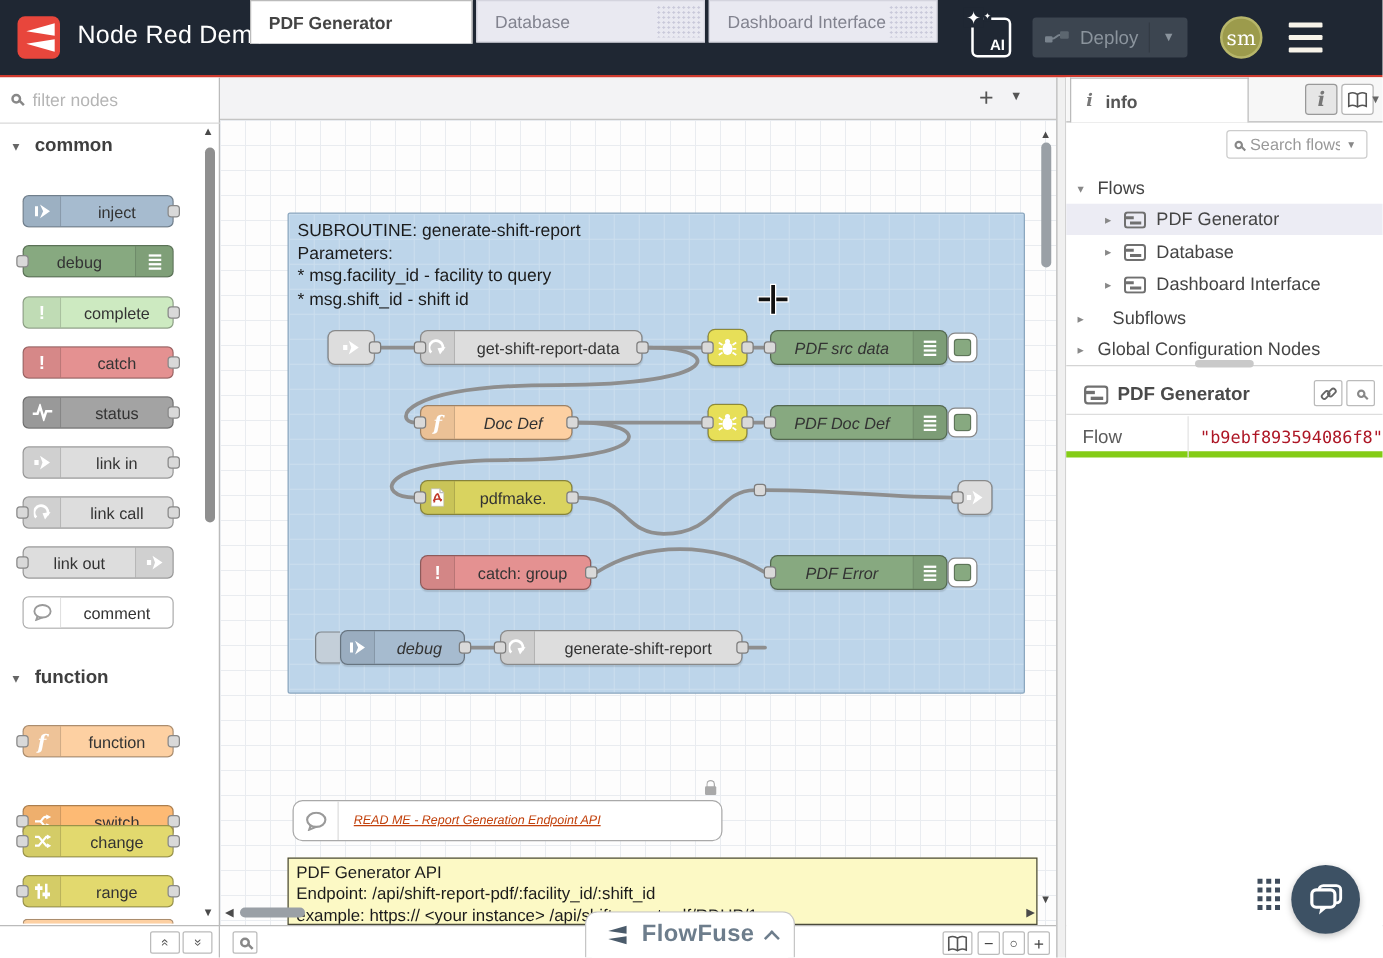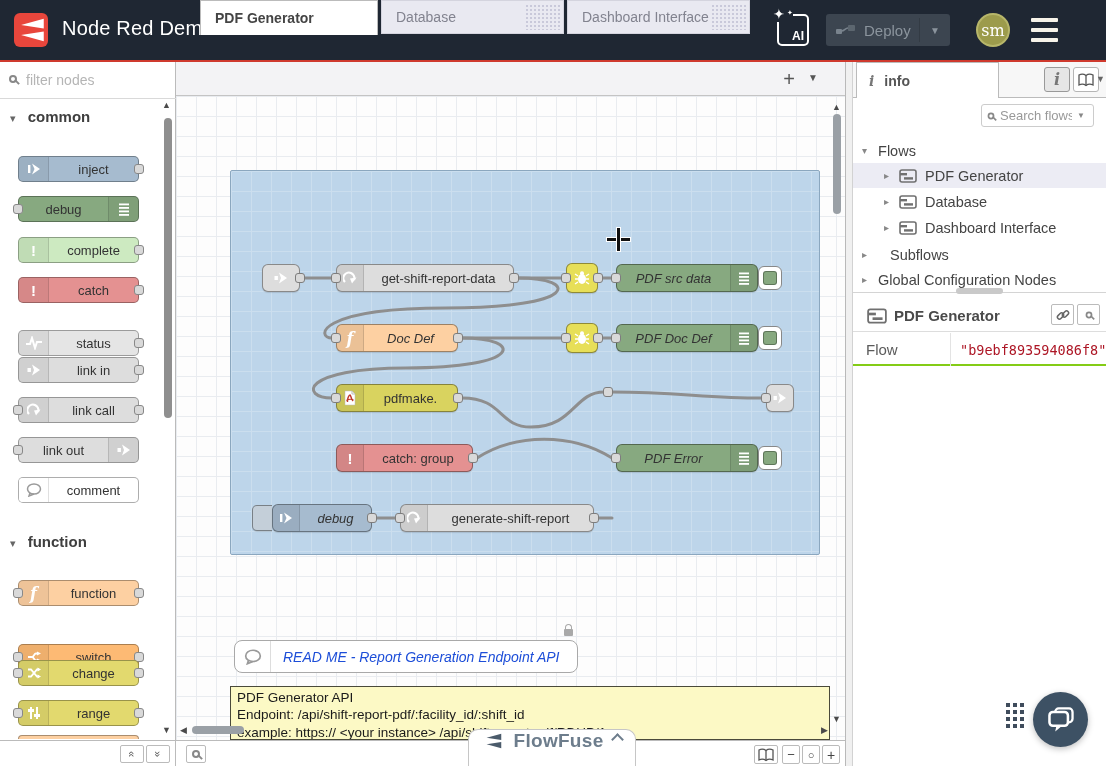--- a/index.html
+++ b/index.html
@@ -72,37 +72,37 @@
   .fico.l { left:0; border-right:1px solid rgba(0,0,0,.13); border-radius:5px 0 0 5px; }
   .fico.r { right:0; border-left:1px solid rgba(0,0,0,.13); border-radius:0 5px 5px 0; }
   .fport { position:absolute; width:10px; height:10px; background:#d9d9d9; border:1px solid #7d7d7d; border-radius:3px; top:50%; margin-top:-5px; z-index:3; }
   .fport.in { left:-6px; } .fport.out { right:-6px; }
   .it { font-style:italic; }
   .toggle { position:absolute; right:-25px; top:1px; width:24px; height:24px; background:#fff; border:1px solid #888; border-radius:6px; }
   .toggle .tin { position:absolute; inset:4px; background:#87a980; border:1px solid rgba(0,0,0,.3); border-radius:3px; }
   #junction { position:absolute; left:427px; top:291px; width:10px; height:10px; background:#d9d9d9; border:1px solid #7d7d7d; border-radius:3px; z-index:3; }
   #comment-node { position:absolute; left:58px; top:544px; width:344px; height:33px; background:#fff; border:1px solid #a9a9a9; border-radius:8px; }
   #comment-node .cico { position:absolute; left:0; top:0; bottom:0; width:36px; border-right:1px solid #ddd; display:flex; align-items:center; justify-content:center; }
-  #comment-node .clabel { position:absolute; left:48px; top:0; bottom:0; display:flex; align-items:center; font-size:14px; color:#1d4ed8; font-style:italic; white-space:nowrap; }
+  #comment-node .clabel { position:absolute; left:48px; top:0; bottom:0; display:flex; align-items:center; font-size:10px; color:#c2410c; font-style:italic; white-space:nowrap;text-decoration:underline; }
   #clock { position:absolute; left:388px; top:533px; width:9px; height:7px; background:#a9a9a9; border-radius:1px; }
   #clock::before { content:''; position:absolute; left:1px; top:-5px; width:5px; height:6px; border:1.5px solid #a9a9a9; border-bottom:none; border-radius:4px 4px 0 0; }
   #sticky { position:absolute; left:54px; top:590px; width:600px; height:54px; background:#fcf9c5; border:1px solid #4a4a3a;
     padding:2px 6px; font-size:13.5px; color:#1b1b1b; line-height:1.28; overflow:hidden; }
   #crosshair { position:absolute; left:431px; top:132px; width:23px; height:23px; }
   #crosshair::before { content:''; position:absolute; left:0; top:10px; width:23px; height:2.5px; background:#111; box-shadow:0 0 0 1px #fff; }
   #crosshair::after { content:''; position:absolute; left:10px; top:0; width:2.5px; height:23px; background:#111; box-shadow:0 0 0 1px #fff; }
   .sb-thumb { position:absolute; background:#9aa0a6; border-radius:4px; }
 
   
   #pal-footer { position:absolute; left:0; top:740px; width:176px; height:26px; background:#fff; border-top:1px solid #bbb; border-right:1px solid #bbb; }
   #cv-footer { position:absolute; left:176px; top:740px; width:669px; height:26px; background:#fff; border-top:1px solid #bbb; }
   #sb-footer-line { position:absolute; left:845px; top:740px; width:261px; height:1px; background:#cfcfcf; }
   .ftbtn { position:absolute; border:1px solid #bbb; border-radius:2px; background:#fff; display:flex; align-items:center; justify-content:center; color:#444; }
   #flowfuse { position:absolute; left:468px; top:729px; width:168px; height:37px; background:#fff; border:1px solid #c6c6c6; border-bottom:none;
-    border-radius:10px 10px 0 0; display:flex; align-items:flex-start; justify-content:center; gap:9px; z-index:5; }
+    border-radius:10px 10px 0 0; display:flex; align-items:center; justify-content:center; gap:9px; z-index:5; }
   #flowfuse .ff-text { font-size:19px; font-weight:bold; color:#6d7d8c; letter-spacing:.3px; }
   .chev-up { width:9px; height:9px; border-top:2.5px solid #6d7d8c; border-left:2.5px solid #6d7d8c; transform:rotate(45deg); margin-top:5px; }
 
   
   #sb-gutter { position:absolute; left:845px; top:62px; width:8px; height:704px; background:#f0f0f0; border-left:1px solid #b9b9b9; border-right:1px solid #d2d2d2; }
   #sidebar { position:absolute; left:853px; top:62px; width:253px; height:704px; background:#fff; }
   #sb-tabsrow { position:absolute; left:0; top:0; width:253px; height:36px; border-bottom:1px solid #bbb; background:#f7f7f7; }
   #sb-tab-info { position:absolute; left:3px; top:0px; width:143px; height:36px; background:#fff; border:1px solid #bbb; border-bottom:none;
     display:flex; align-items:center; gap:10px; padding-left:12px; font-size:14px; font-weight:bold; color:#555; }
   .seriph { font-family:"DejaVu Serif", serif; font-style:italic; font-weight:bold; color:#777; }
@@ -110,21 +110,21 @@
   #sb-search { position:absolute; left:128px; top:42px; width:113px; height:23px; border:1px solid #ccc; border-radius:3px; display:flex; align-items:center; padding:0 5px; gap:5px; }
   #sb-search input { border:none; outline:none; width:72px; font-size:13px; color:#4d7c0f; font-family:"Liberation Sans", sans-serif; }
   #sb-search input::placeholder { color:#999; }
   .tree-row { position:absolute; left:0; width:253px; height:25px; display:flex; align-items:center; font-size:14.5px; color:#444; }
   .tree-caret { color:#888; font-size:10px; }
   .flowico { display:inline-block; }
   #splitter-line { position:absolute; left:0; top:230px; width:253px; height:1px; background:#d4d4d4; }
   #splitter-handle { position:absolute; left:103px; top:226px; width:47px; height:6px; background:#c9c9c9; border-radius:3px; }
   #detail-header { position:absolute; left:0; top:237px; width:253px; height:33px; border-bottom:1px solid #ddd; }
   #detail-title { position:absolute; left:41px; top:8px; font-size:15px; font-weight:bold; color:#4a4a4a; }
-  #detail-table { position:absolute; left:0; top:271px; width:253px; height:33px; border-bottom:2px solid #84cc16; }
+  #detail-table { position:absolute; left:0; top:271px; width:253px; height:33px; border-bottom:5px solid #84cc16; }
   #detail-table .cell-l { position:absolute; left:0; top:0; width:98px; height:33px; border-right:1px solid #e3e3e3; display:flex; align-items:center; padding-left:13px; font-size:15px; color:#5b5b5b; }
   #detail-table .cell-r { position:absolute; left:98px; top:0; right:0; height:33px; display:flex; align-items:center; padding-left:9px;
     font-family:"DejaVu Sans Mono", monospace; font-size:13.5px; color:#ad1625; }
   #dots { position:absolute; left:153px; top:641px; width:22px; height:38px; display:grid; grid-template-columns:repeat(3,4px); grid-auto-rows:4px; gap:3px; }
   #dots span { background:#3f4c5c; }
   #chatbtn { position:absolute; left:180px; top:630px; width:55px; height:55px; border-radius:50%; background:#3d5164; box-shadow:0 2px 6px rgba(0,0,0,.25); display:flex; align-items:center; justify-content:center; }
 </style>
 </head>
 <body>
 
@@ -285,21 +285,21 @@
     <span class="plabel" style="left:30px;right:0">complete</span>
     <span class="pport out"></span>
   </div>
   <div class="pnode" style="top:215px;background:#e49191">
     <span class="pico l">
         <span class="bang">!</span>
       </span>
     <span class="plabel" style="left:30px;right:0">catch</span>
     <span class="pport out"></span>
   </div>
-  <div class="pnode" style="top:268px;background:#e5e5e5">
+  <div class="pnode" style="top:255px;background:#a3a3a3">
     <span class="pico l">
         <svg width="16" height="14">
           <use href="#ic-pulse"></use>
         </svg>
       </span>
     <span class="plabel" style="left:30px;right:0">status</span>
     <span class="pport out"></span>
   </div>
   <div class="pnode" style="top:295px;background:#ddd">
     <span class="pico l">
@@ -396,20 +396,26 @@
   <span>Database</span>
 </div>
 <div class="wtab inactive" style="left:567px;width:183px">
   <span>Dashboard Interface</span>
 </div>
 <div id="tab-add">+</div>
 <div id="tab-caret">▼</div>
 
 <div id="canvas">
   <div id="group"></div>
+  <div id="grouptext">
+    <div>SUBROUTINE: generate-shift-report</div>
+    <div>Parameters:</div>
+    <div>* msg.facility_id - facility to query</div>
+    <div>* msg.shift_id - shift id</div>
+  </div>
 
   <svg width="669" height="644" style="position:absolute;left:0;top:0">
     <g fill="none" stroke="#8e8e8e" stroke-width="3" stroke-linecap="round">
       <path d="M128,182 L156,182"></path>
       <path d="M342,182 L386,182"></path>
       <path d="M426,182 L436,182"></path>
       <path d="M342,182 C404,182 404,212 270,212 C140,212 140,242 156,242"></path>
       <path d="M286,242 L386,242"></path>
       <path d="M426,242 L436,242"></path>
       <path d="M286,242 C348,242 348,272 230,272 C124,272 124,302 156,302"></path>

